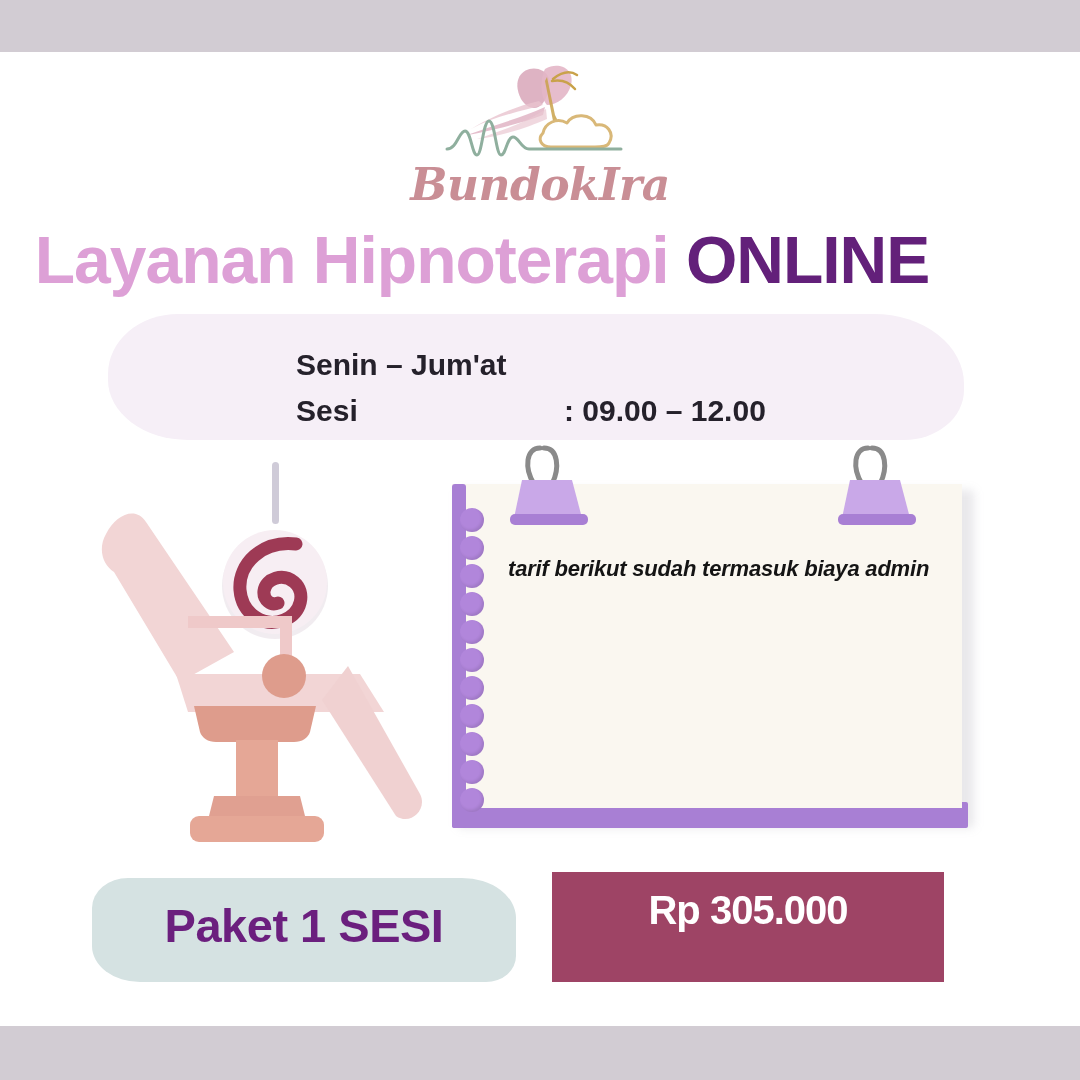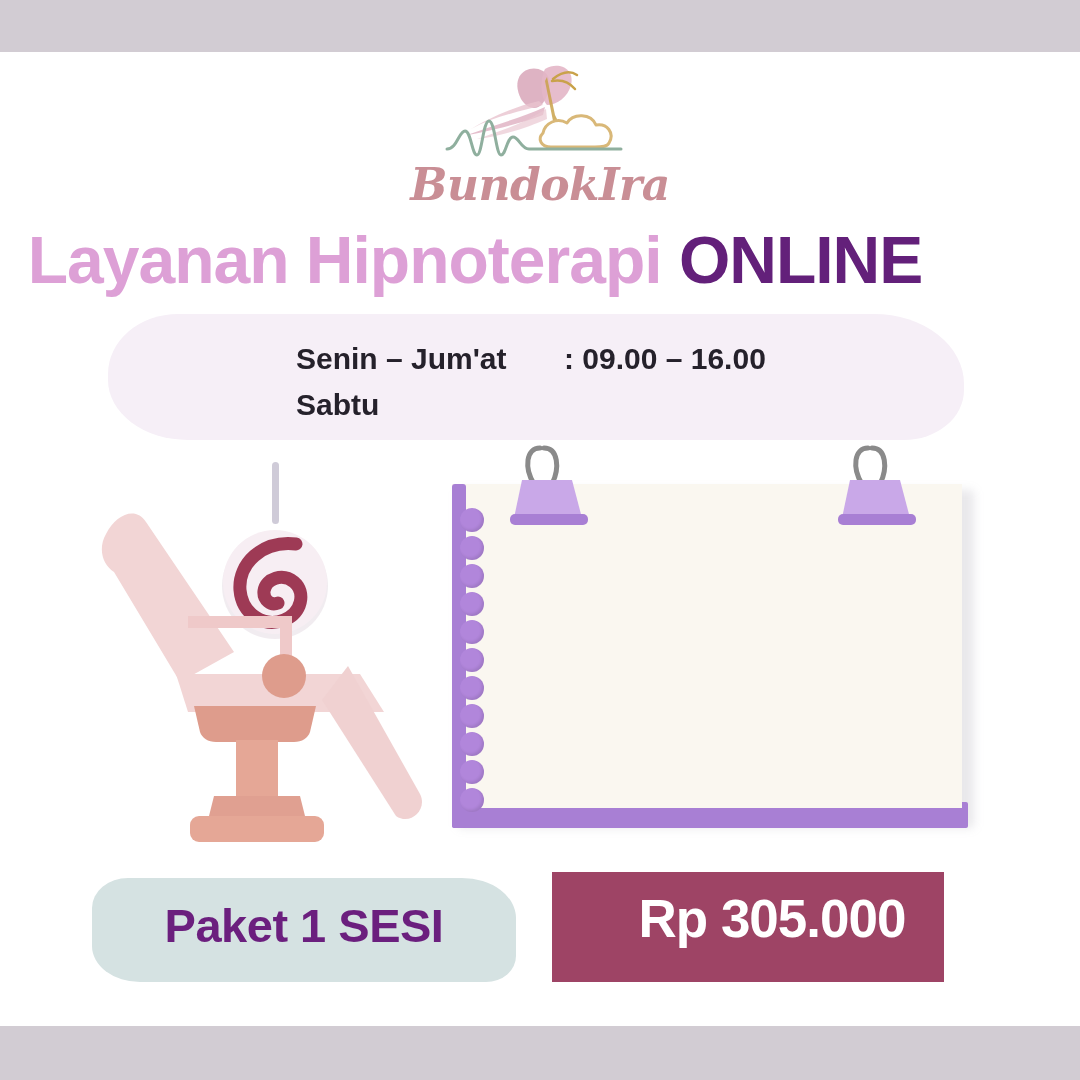--- a/index.html
+++ b/index.html
@@ -55,21 +55,21 @@
     font-weight: 700;
     font-size: 44px;
     letter-spacing: -0.5px;
     color: #C98E95;
     white-space: nowrap;
   }
 
   
   .headline {
     position: absolute;
-    left: 0;
+    left: 7px;
     top: 222px;
     width: 950px;
     text-align: center;
     font-size: 66px;
     font-weight: 700;
     letter-spacing: -1px;
     white-space: nowrap;
   }
   .headline .h-light { color: #DDA0D6; }
   .headline .h-dark  { color: #63207A; }
@@ -85,21 +85,21 @@
     border-radius: 70px 90px 60px 80px / 60px 70px 50px 60px;
   }
   .schedule {
     position: absolute;
     left: 296px;
     top: 342px;
     width: 620px;
   }
   .sched-row {
     display: flex;
-    align-items: flex-start;
+    align-items: center;
     height: 46px;
     font-size: 30px;
     font-weight: 700;
     color: #25212B;
     letter-spacing: 0px;
   }
   .sched-day  { width: 268px; }
   .sched-time { width: 320px; }
 
   
@@ -221,26 +221,25 @@
     width: 392px;
     height: 110px;
     background: #9E4465;
   }
   .price-text {
     position: absolute;
     left: 552px;
     top: 888px;
     width: 392px;
     text-align: center;
-    font-size: 53px;
+    font-size: 40px;
     font-weight: 700;
     color: #FFFFFF;
     letter-spacing: -1px;
     white-space: nowrap;
-    margin-left: 24px;
   }
 </style>
 </head>
 <body>
 
 <div class="poster">
 
   <div class="band band-top"></div>
   <div class="band band-bottom"></div>
 
@@ -265,24 +264,24 @@
     </svg>
     <div class="logo-name">BundokIra</div>
   </div>
 
   <div class="headline"><span class="h-light">Layanan Hipnoterapi </span><span class="h-dark">ONLINE</span></div>
 
   <div class="schedule-brush"></div>
   <div class="schedule">
     <div class="sched-row">
       <span class="sched-day">Senin – Jum'at</span>
-      <span class="sched-time">: 09.00 – 16.00</span>
     </div>
     <div class="sched-row">
-      <span class="sched-day">Sabtu</span>
+      <span class="sched-day">Sesi</span>
+      <span class="sched-time">: 09.00 – 12.00</span>
     </div>
   </div>
 
   <svg class="chair-art" viewBox="0 0 360 400">
 
     <rect x="188" y="18" width="7" height="62" rx="3.5" fill="#CFCBD8"></rect>
 
     <circle cx="191" cy="142" r="53" fill="#E6DCE4" opacity="0.55"></circle>
     <circle cx="191" cy="138" r="52" fill="#F7EEF3"></circle>
     <path d="M212 100 C178 96 154 120 156 146 C158 170 180 184 200 176 C218 169 222 148 210 138 C199 129 182 134 180 147 C179 156 187 162 194 159" stroke="#9E3A55" stroke-width="13" fill="none" stroke-linecap="round"></path>
@@ -318,20 +317,21 @@
         <div class="ring" style="top: 136px;"></div>
         <div class="ring" style="top: 164px;"></div>
         <div class="ring" style="top: 192px;"></div>
         <div class="ring" style="top: 220px;"></div>
         <div class="ring" style="top: 248px;"></div>
         <div class="ring" style="top: 276px;"></div>
         <div class="ring" style="top: 304px;"></div>
       </div>
 
     <div class="note-body">
+      <div class="note-foot">tarif berikut sudah termasuk biaya admin</div>
     </div>
   </div>
 
   <svg class="clip clip-1" viewBox="0 0 86 100">
     <path d="M30 8 C16 8 14 28 24 44 L30 56" stroke="#8A8A8A" stroke-width="5" fill="none" stroke-linecap="round"></path>
     <path d="M34 8 C48 8 50 28 42 44 L38 56" stroke="#8A8A8A" stroke-width="5" fill="none" stroke-linecap="round"></path>
     <path d="M12 40 L62 40 L72 78 L4 78 Z" fill="#C9A8E8"></path>
     <rect x="0" y="74" width="78" height="11" rx="5" fill="#A87FD4"></rect>
   </svg>
   <svg class="clip clip-2" viewBox="0 0 86 100">

